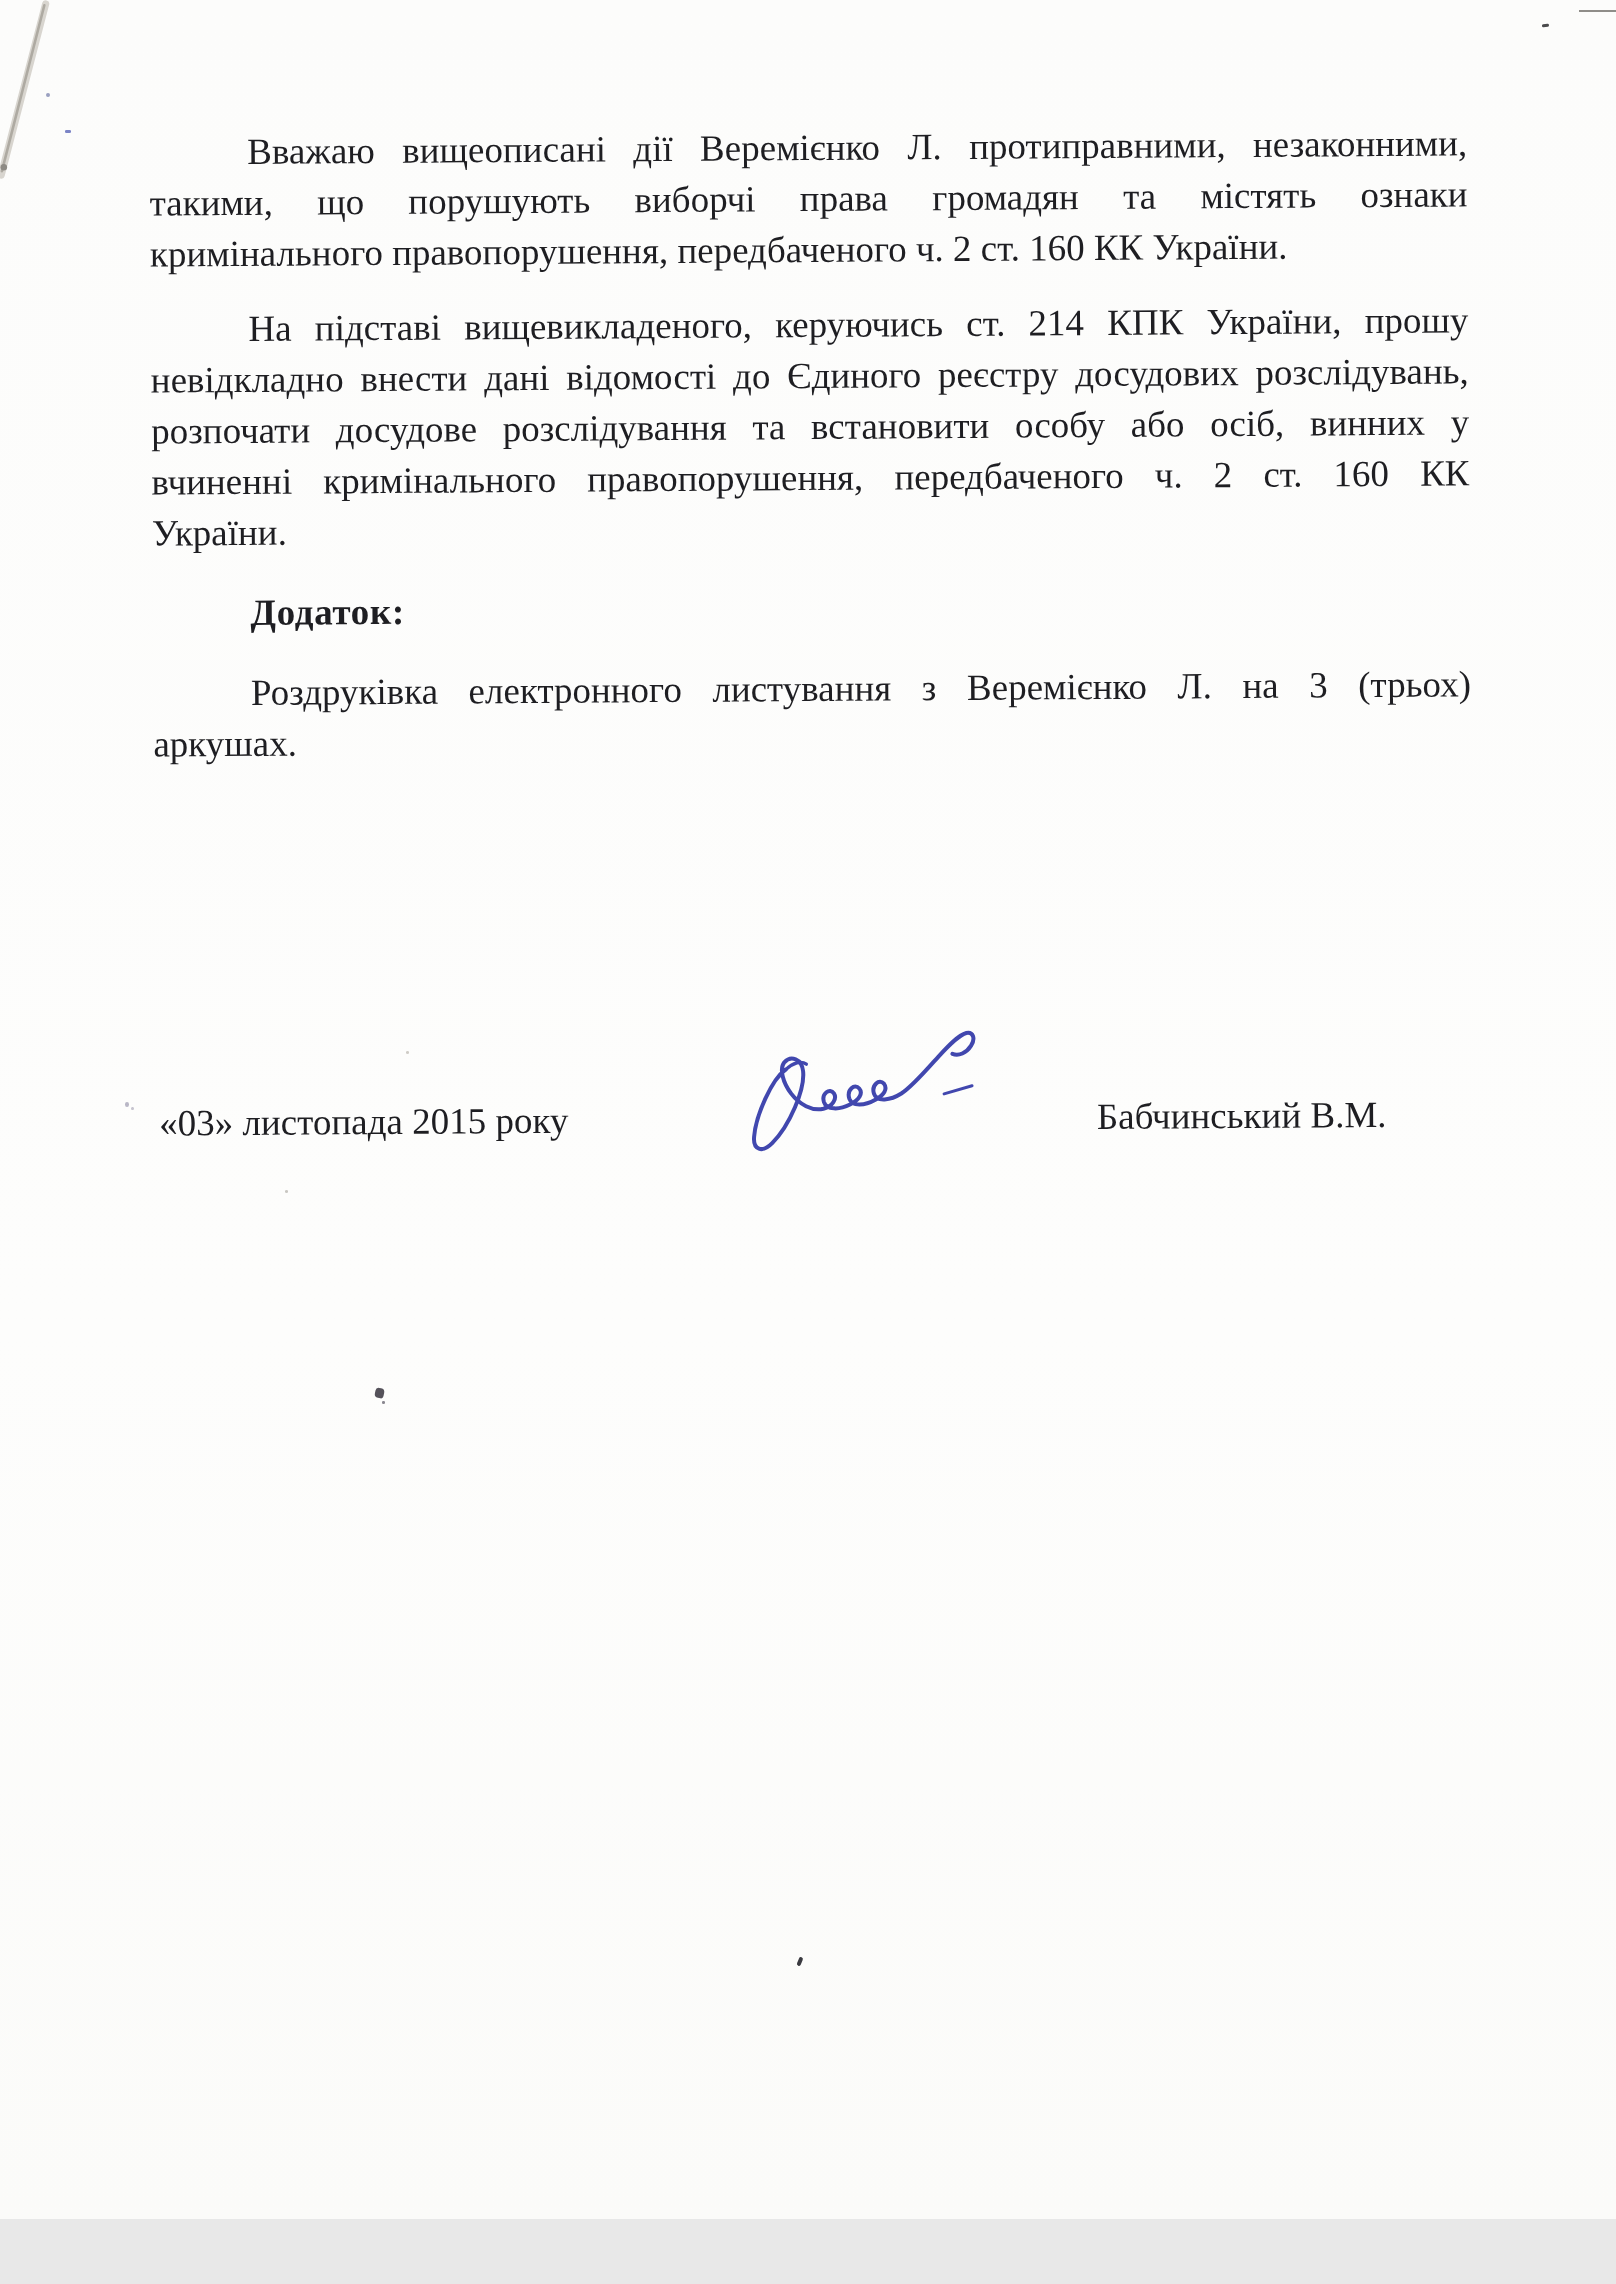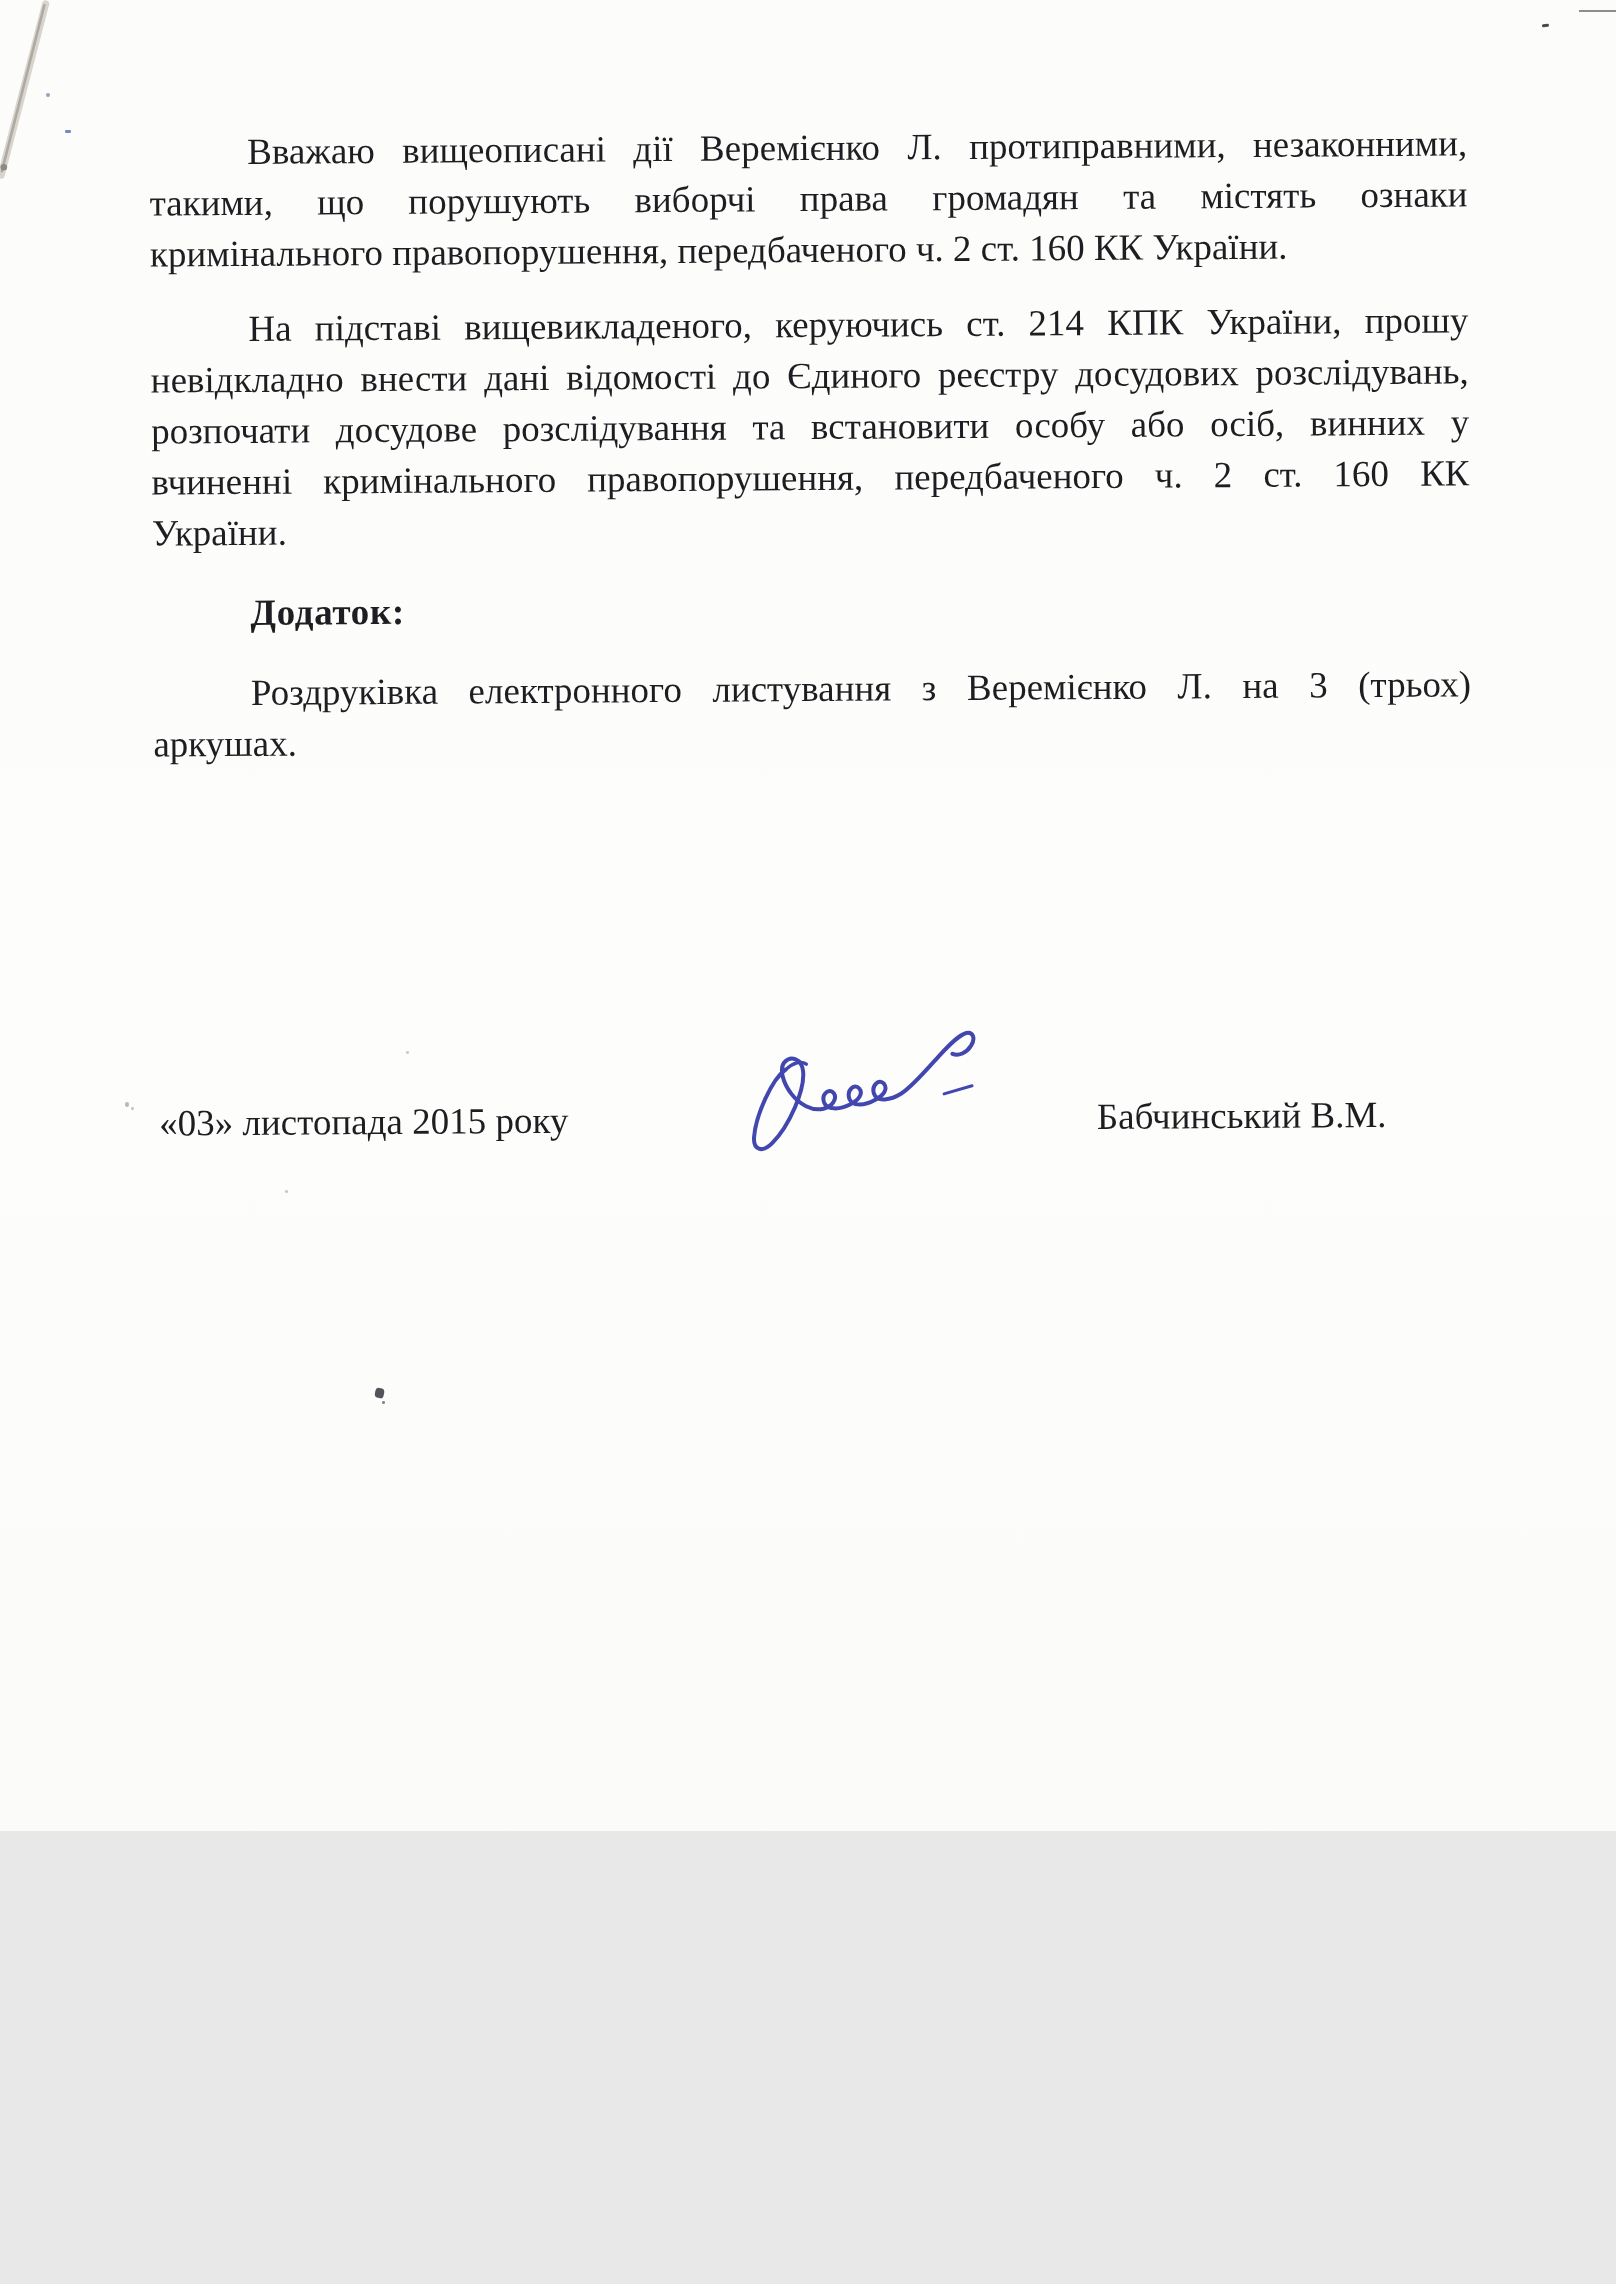--- a/index.html
+++ b/index.html
@@ -1,18 +1,18 @@
 <!DOCTYPE html>
 <html style="font-size:10.4px"><head>
 <meta charset="utf-8">
 <style>
   html,body { margin:0; padding:0; background:#e8e8e8; }
   .page {
     position:relative;
-    width:1617px; height:1831px;
+    width:1617px; height:2219px;
     margin:0 auto;
     background:linear-gradient(180deg,#fcfcfb 0%,#fdfdfc 60%,#fbfbf9 100%);
     overflow:hidden;
     font-family:"Liberation Serif", serif;
     color:#1e1e22;
   }
   .content {
     position:absolute;
     left:149px; top:122px;
     width:1318px; height:2021px;

